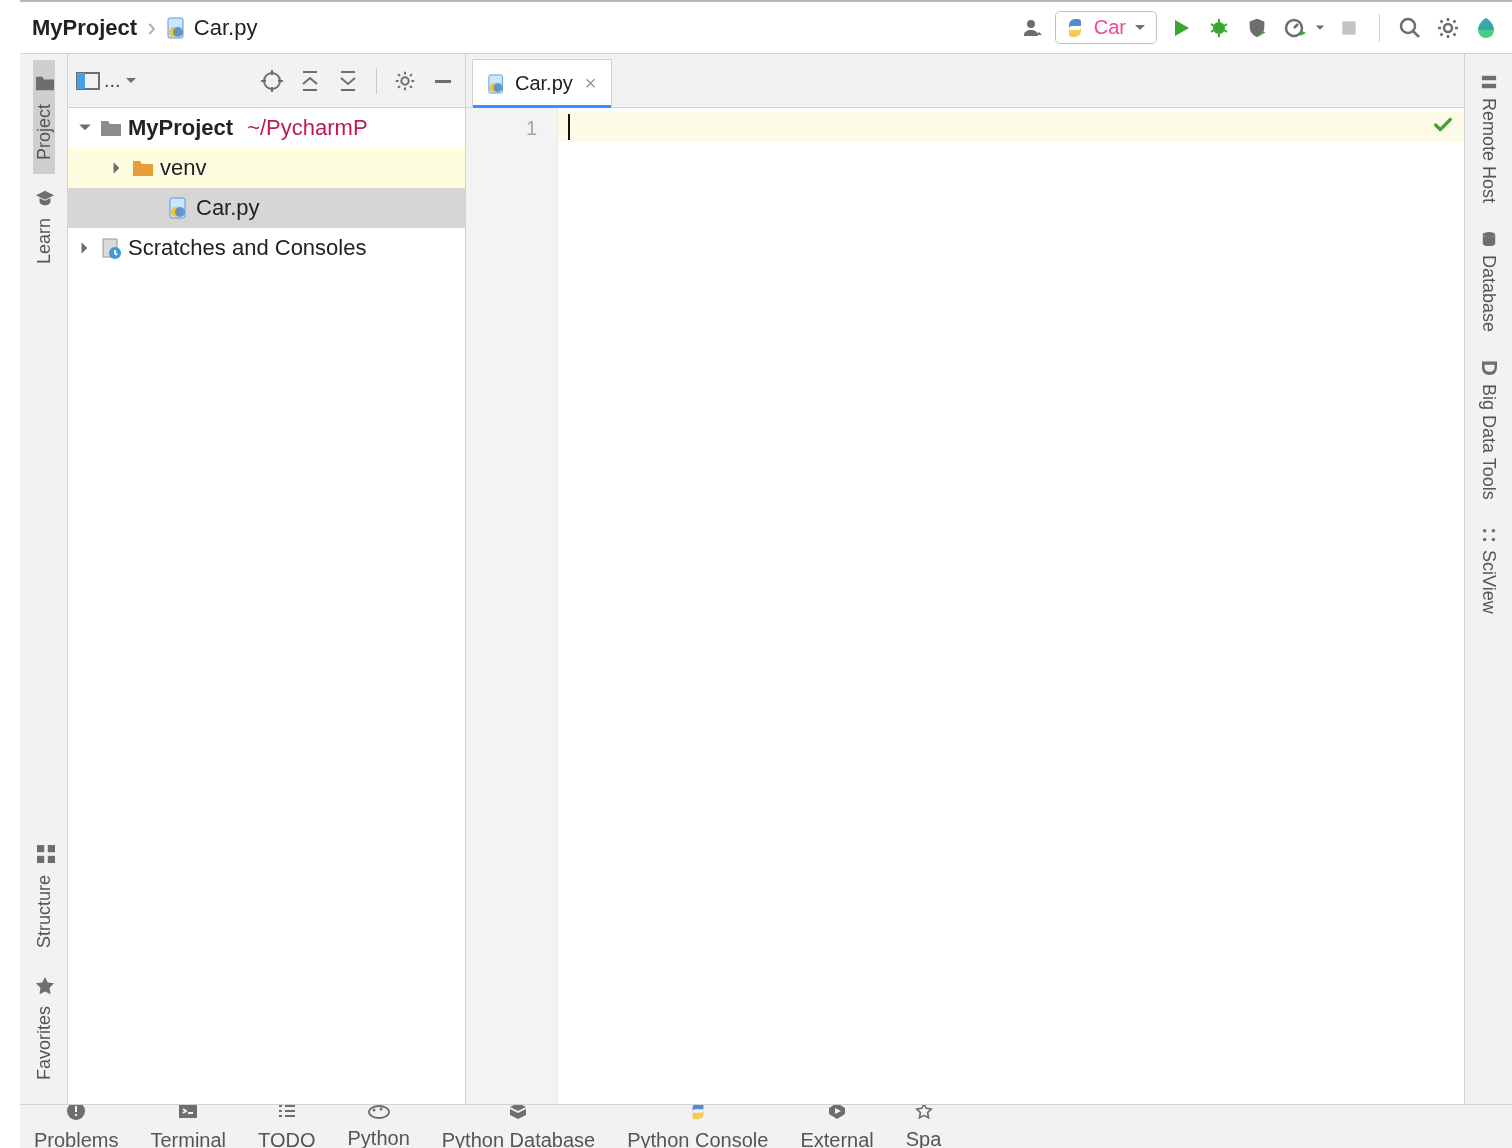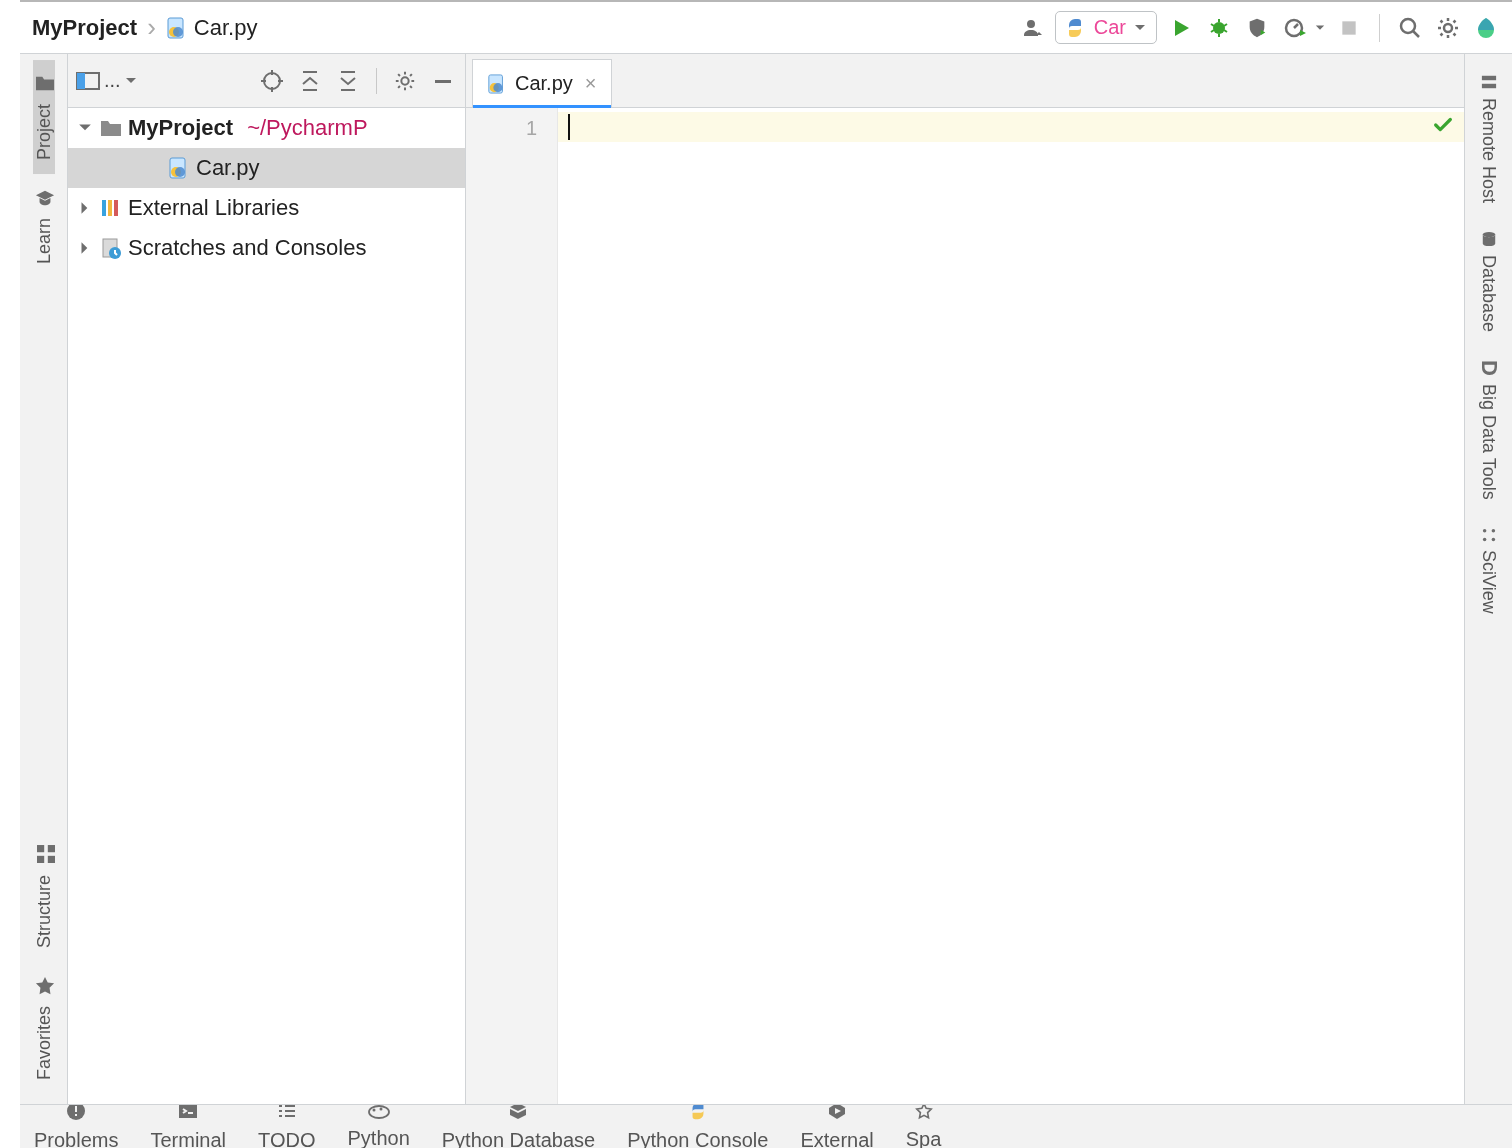--- a/index.html
+++ b/index.html
@@ -266,45 +266,41 @@
               <svg width="14" height="14" viewBox="0 0 12 12">
                 <path fill="#6e6e6e" d="M1 3l5 5 5-5z"></path>
               </svg>
             </span>
           <svg class="ic-folder" viewBox="0 0 22 20">
               <path fill="#8b8b8b" d="M1 3h7l2 3h11v12H1z"></path>
             </svg>
           <span class="name bold">MyProject</span>
           <span class="hint">~/PycharmP</span>
         </div>
+        <div class="node n1 n-venv">
+          <span class="ar">
+              <svg width="14" height="14" viewBox="0 0 12 12">
+                <path fill="#6e6e6e" d="M3 1l5 5-5 5z"></path>
+              </svg>
+            </span>
+          <svg class="ic-folder" viewBox="0 0 22 20">
+              <path fill="#e99d3a" d="M1 3h7l2 3h11v12H1z"></path>
+            </svg>
+          <span class="name">venv</span>
+        </div>
         <div class="node n2 n-selected">
           <span class="ar"></span>
           <span>
             <svg viewBox="0 0 22 22" width="22" height="22">
                 <rect x="2" y="1" width="15" height="20" rx="2" fill="#c9e6ff" stroke="#5b9bd5" stroke-width="1"></rect>
                 <circle cx="8" cy="15" r="5" fill="#f6c23b"></circle>
                 <circle cx="12" cy="15" r="5" fill="#4e8bd0" opacity="0.85"></circle>
               </svg>
           </span>
           <span class="name">Car.py</span>
-        </div>
-        <div class="node n0">
-          <span class="ar">
-              <svg width="14" height="14" viewBox="0 0 12 12">
-                <path fill="#6e6e6e" d="M3 1l5 5-5 5z"></path>
-              </svg>
-            </span>
-          <span>
-            <svg viewBox="0 0 22 22" width="22" height="22">
-                <rect x="2" y="3" width="4" height="16" fill="#37a2df"></rect>
-                <rect x="8" y="3" width="4" height="16" fill="#f2b73f"></rect>
-                <rect x="14" y="3" width="4" height="16" fill="#d55a5a"></rect>
-              </svg>
-          </span>
-          <span class="name">External Libraries</span>
         </div>
         <div class="node n0">
           <span class="ar">
               <svg width="14" height="14" viewBox="0 0 12 12">
                 <path fill="#6e6e6e" d="M3 1l5 5-5 5z"></path>
               </svg>
             </span>
           <span>
             <svg viewBox="0 0 22 22" width="22" height="22">
                 <rect x="3" y="2" width="14" height="18" fill="#dadada" stroke="#9a9a9a"></rect>

